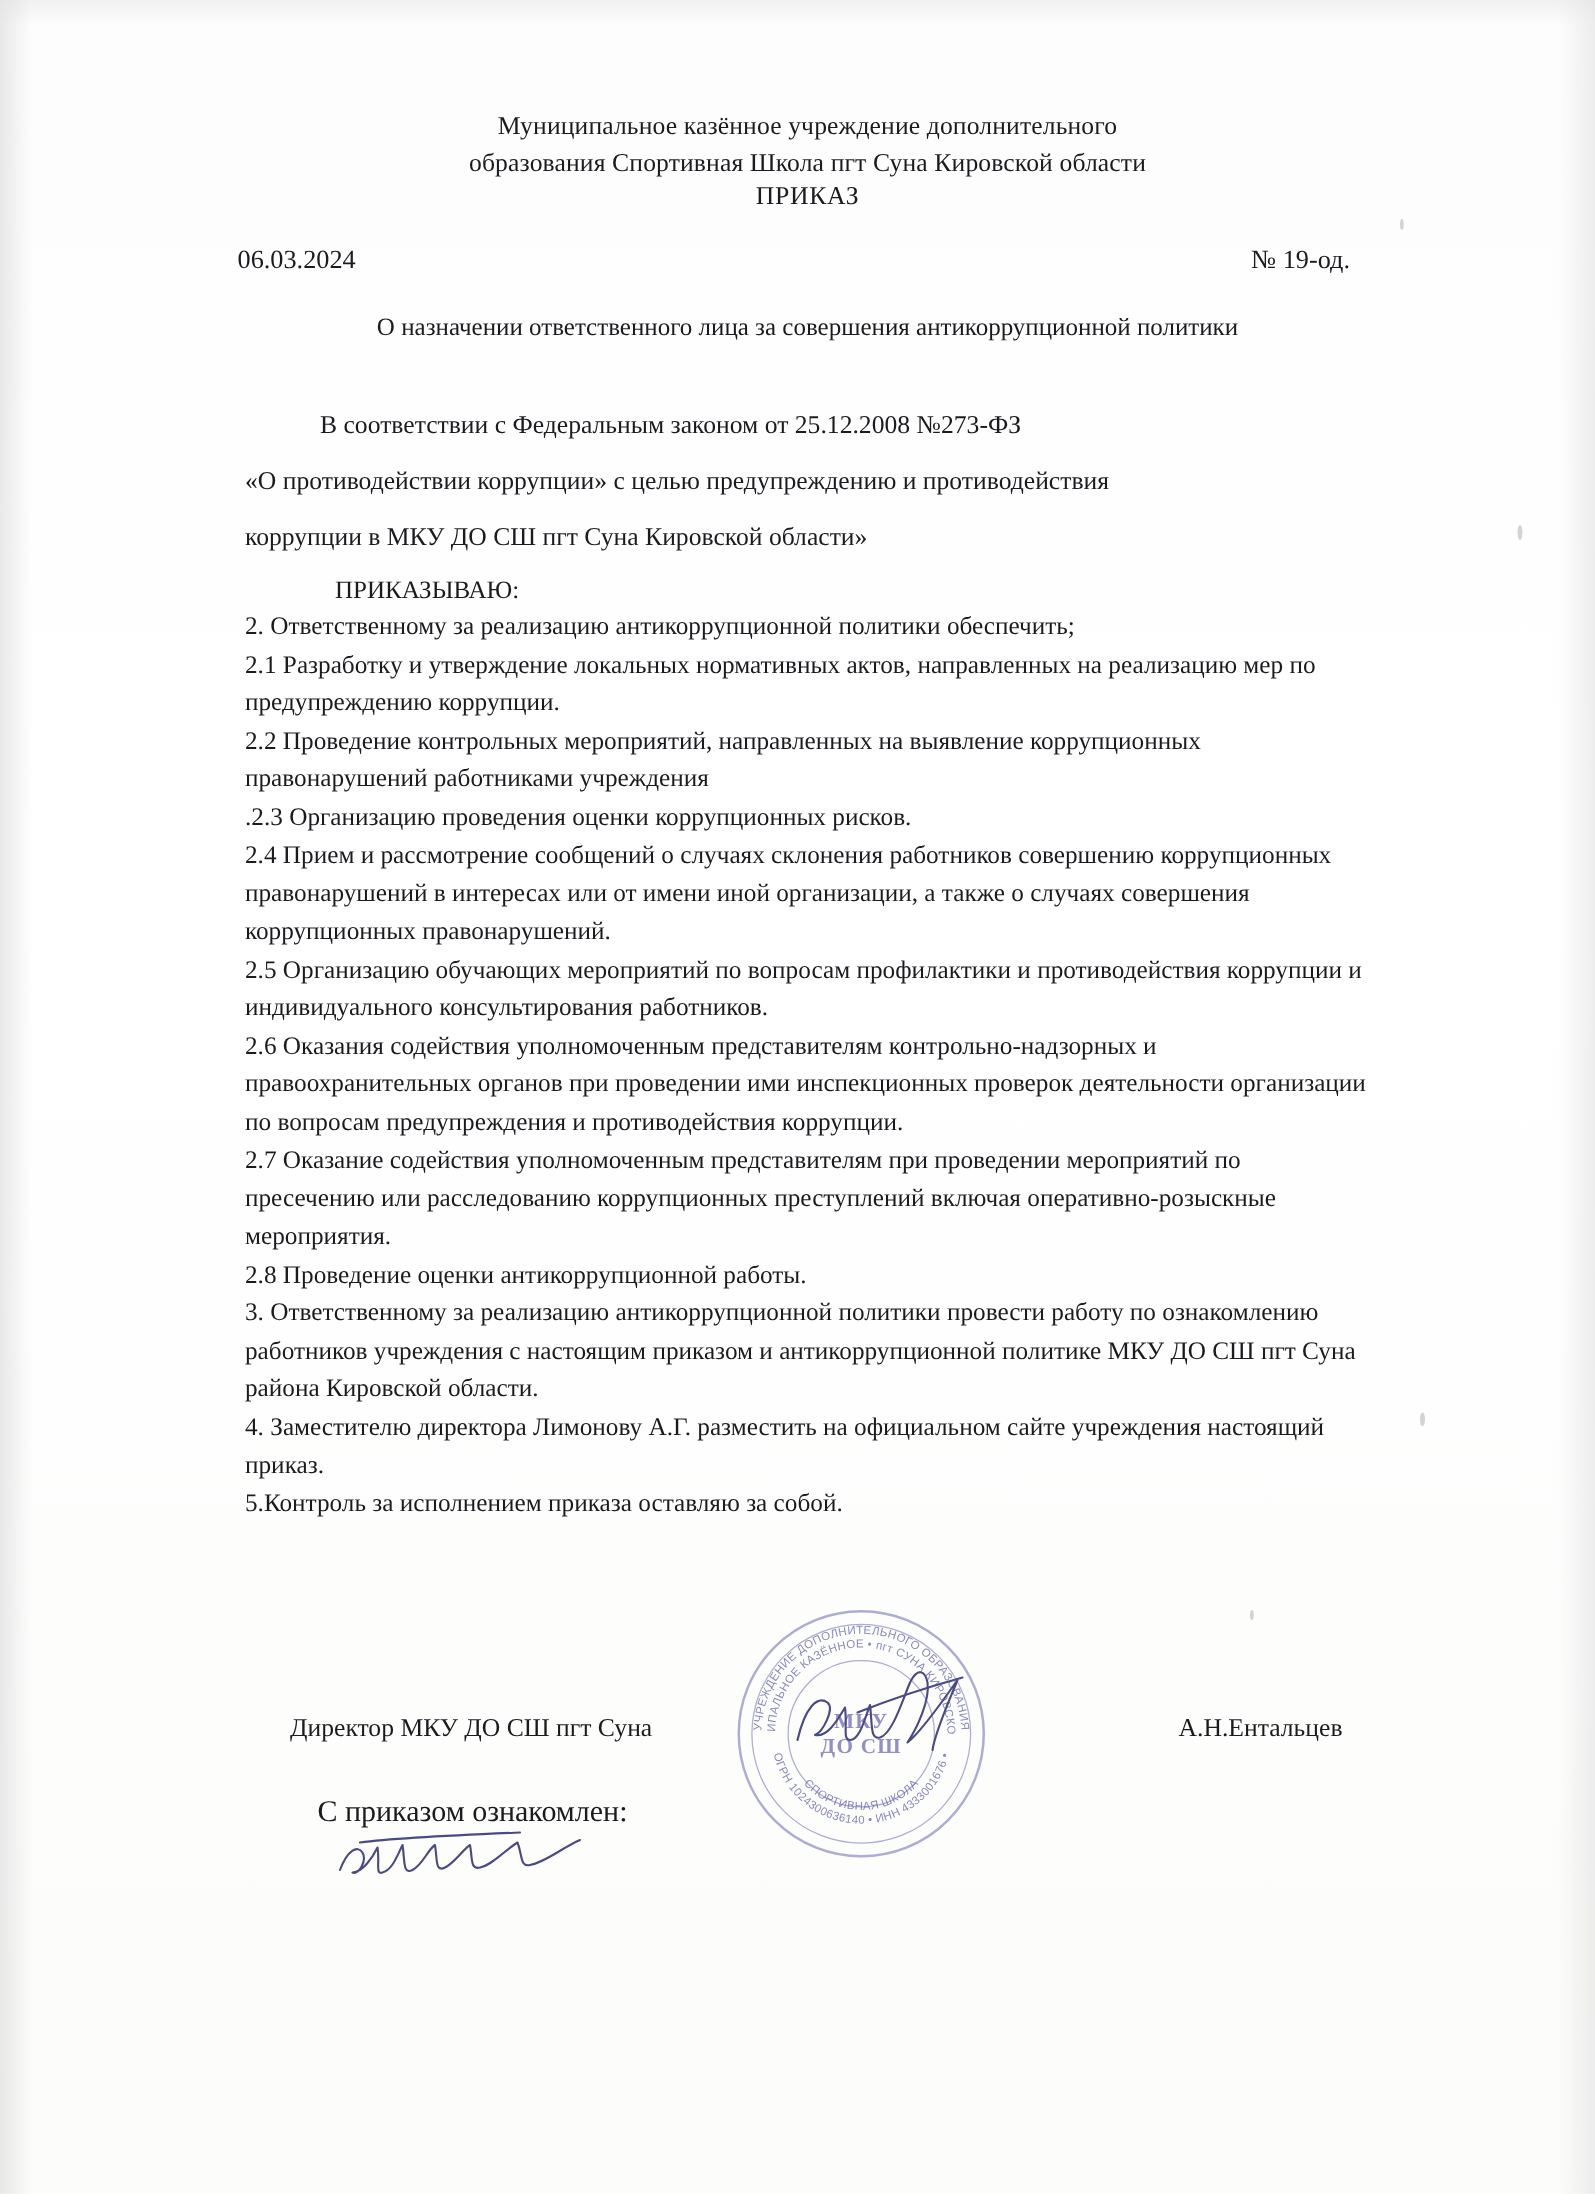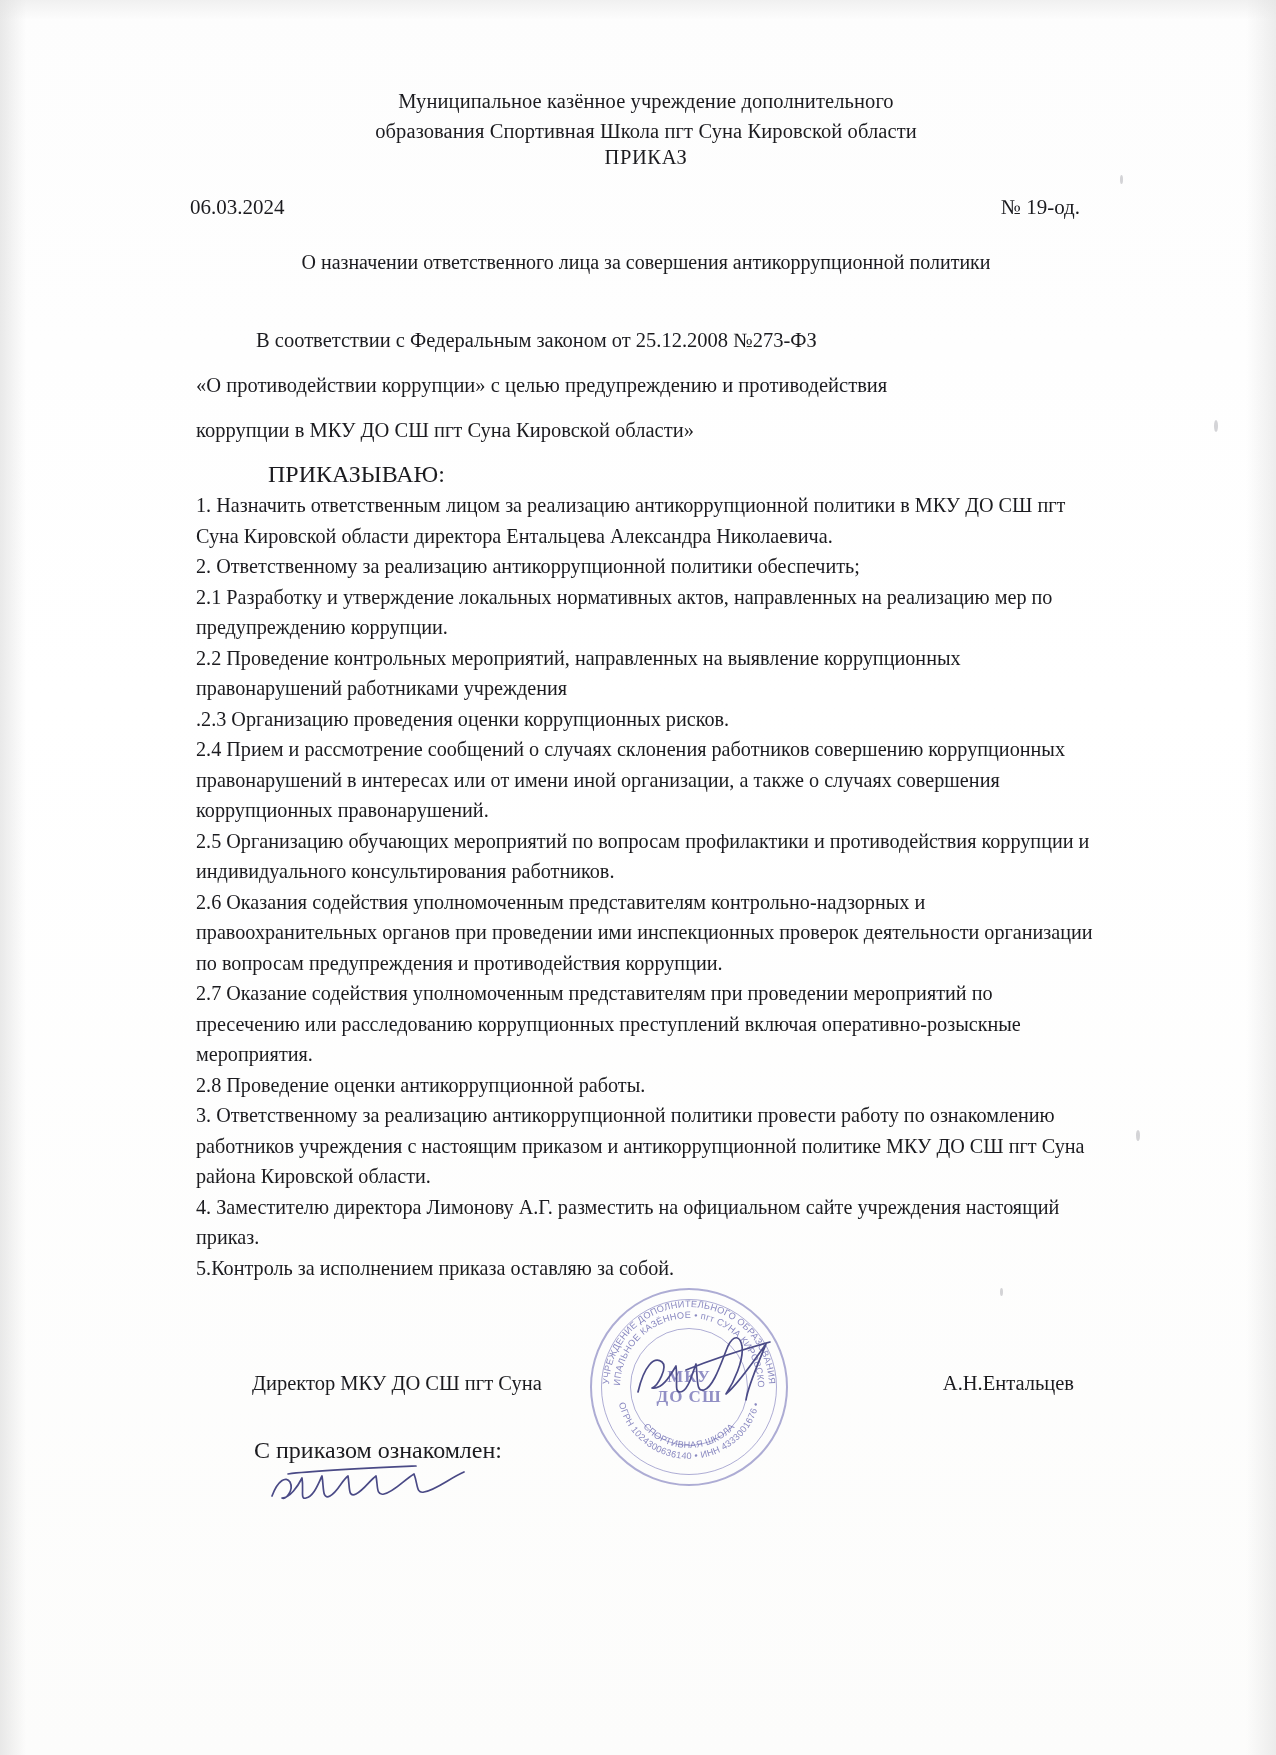--- a/index.html
+++ b/index.html
@@ -72,21 +72,21 @@
   .preamble {
     margin-top: 42px;
     font-size: 20.5px;
     line-height: 45px;
     text-align: justify;
   }
   .preamble p { margin: 0; text-indent: 60px; }
   .preamble .nojust { text-align: left; text-indent: 0; }
   .order-word {
     margin-top: 8px;
-    font-size: 24px;
+    font-size: 20px;
     text-indent: 72px;
   }
   .body-list {
     margin-top: 2px;
     font-size: 20.2px;
     line-height: 30.5px;
   }
   .body-list p {
     margin: 0;
     text-align: left;
@@ -99,21 +99,21 @@
     left: 196px;
     top: 1372px;
     width: 900px;
     font-size: 20.5px;
   }
   .sig-row {
     display: flex;
     justify-content: space-between;
     align-items: baseline;
   }
-  .sig-left { margin-left: 56px; }
+  .sig-left { margin-left: 36px; }
   .sig-right { margin-right: 22px; }
   .ack {
     margin-top: 42px;
     margin-left: 58px;
     font-size: 24px;
   }
   
   .stamp {
     position: absolute;
     left: 590px;
@@ -211,21 +211,20 @@
 
     <div class="preamble">
       <p>В соответствии с Федеральным законом от 25.12.2008 №273-ФЗ</p>
       <p class="nojust">«О противодействии коррупции» с целью предупреждению и противодействия</p>
       <p class="nojust">коррупции в МКУ ДО СШ пгт Суна Кировской области»</p>
     </div>
 
     <div class="order-word">ПРИКАЗЫВАЮ:</div>
 
     <div class="body-list">
-      <p class="hang">1.   Назначить ответственным лицом за реализацию антикоррупционной политики в МКУ ДО СШ пгт Суна Кировской области директора Ентальцева Александра Николаевича.</p>
       <p class="hang">2.   Ответственному за реализацию антикоррупционной политики обеспечить;</p>
       <p class="hang">2.1 Разработку и утверждение локальных нормативных актов, направленных на реализацию мер по предупреждению коррупции.</p>
       <p class="hang">2.2 Проведение контрольных мероприятий, направленных на выявление коррупционных правонарушений работниками учреждения</p>
       <p class="hang">.2.3   Организацию проведения оценки коррупционных рисков.</p>
       <p class="hang">2.4   Прием и рассмотрение сообщений о случаях склонения работников совершению коррупционных правонарушений в интересах или от имени иной организации, а также о случаях совершения коррупционных правонарушений.</p>
       <p class="hang">2.5   Организацию обучающих мероприятий по вопросам профилактики и противодействия коррупции и индивидуального консультирования работников.</p>
       <p class="hang">2.6   Оказания содействия уполномоченным представителям контрольно-надзорных и правоохранительных органов при проведении ими инспекционных проверок деятельности организации по вопросам предупреждения и противодействия коррупции.</p>
       <p class="hang">2.7 Оказание содействия уполномоченным представителям при    проведении мероприятий по пресечению или расследованию коррупционных преступлений включая оперативно-розыскные мероприятия.</p>
       <p class="hang">2.8 Проведение оценки антикоррупционной работы.</p>
       <p class="hang">3. Ответственному за реализацию антикоррупционной политики провести работу по ознакомлению работников учреждения с настоящим приказом и антикоррупционной политике МКУ ДО СШ пгт Суна района Кировской области.</p>

